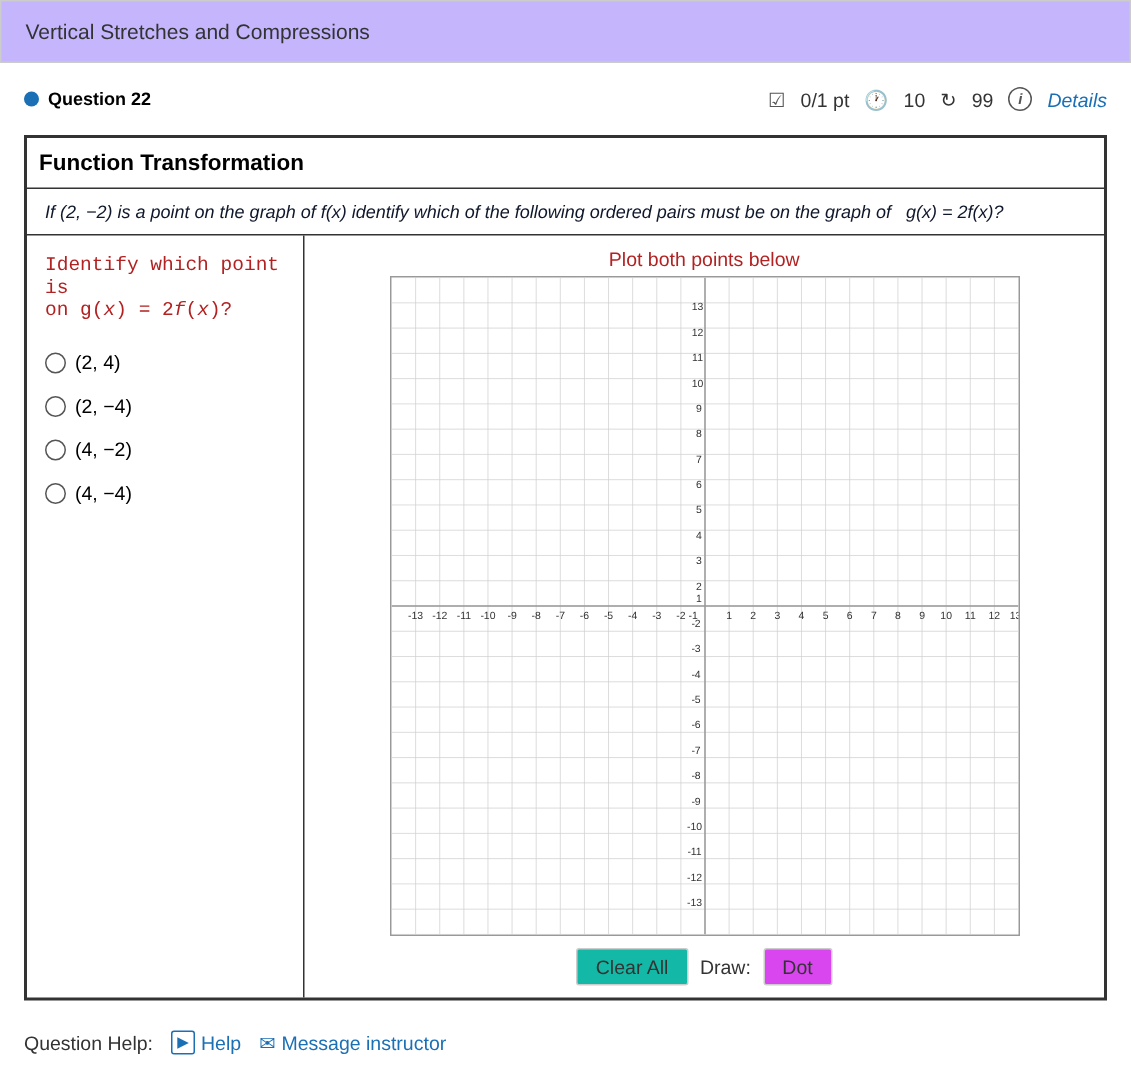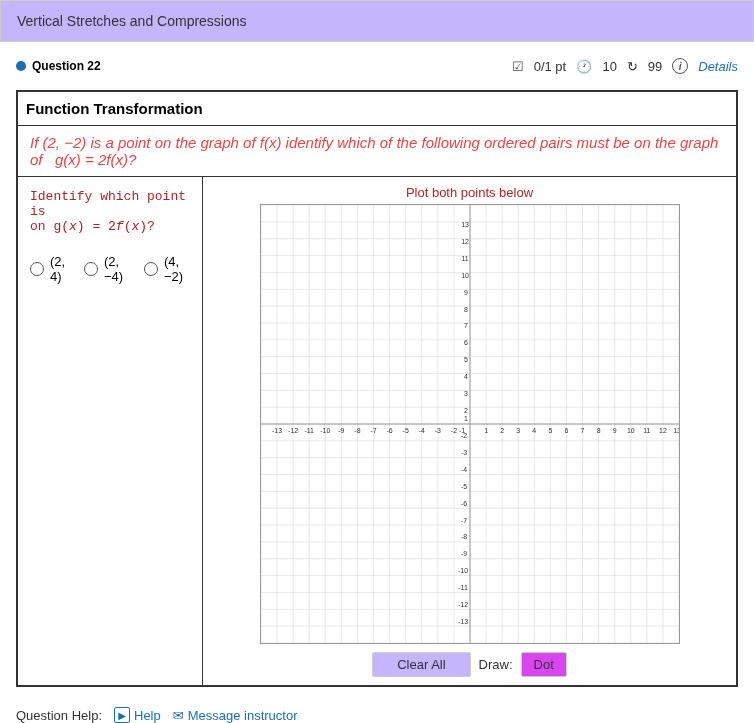--- a/index.html
+++ b/index.html
@@ -71,24 +71,24 @@
     .card-title {
       text-align: left;
       font-weight: bold;
       font-size: 15px;
       padding: 8px;
       border-bottom: 1px solid #333;
     }
 
     .card-subtitle {
       padding: 8px 12px;
-      font-size: 15px;
+      font-size: 12px;
       border-bottom: 1px solid #333;
       font-style: italic;
-      color: #ef4444;
+      color: #0f172a;
     }
 
     .card-body {
       display: flex;
     }
 
     .left-panel {
       width: 185px;
       border-right: 1px solid #333;
       padding: 12px;
@@ -99,23 +99,24 @@
       font-size: 13px;
       color: #b22222;
       margin-bottom: 16px;
       font-weight: normal;
       font-family: Liberation Mono, monospace;
     }
 
     .radio-options {
       list-style: none;
       display: flex;
-      flex-direction: row;
+      flex-direction: column;
       gap: 14px;
       margin-top: 20px;
+      text-align: center;
     }
 
     .radio-option {
       display: flex;
       align-items: center;
       gap: 6px;
       font-size: 13px;
       cursor: pointer;
     }
 
@@ -156,23 +157,23 @@
     }
 
     .graph-controls {
       display: flex;
       gap: 8px;
       align-items: center;
       margin-top: 8px;
     }
 
     .btn-clear {
-      background: #c4b5fd;
+      background: #14b8a6;
       border: 1px solid #ccc;
-      padding: 4px 24px;
+      padding: 4px 12px;
       font-size: 13px;
       cursor: pointer;
       border-radius: 2px;
       color: #333;
     }
 
     .draw-label {
       font-size: 13px;
       color: #333;
     }
@@ -284,20 +285,24 @@
           <span class="radio-circle"></span>
           <span>(2, 4)</span>
         </li>
         <li class="radio-option">
           <span class="radio-circle"></span>
           <span>(2, −4)</span>
         </li>
         <li class="radio-option">
           <span class="radio-circle"></span>
           <span>(4, −2)</span>
+        </li>
+        <li class="radio-option">
+          <span class="radio-circle"></span>
+          <span>(4, −4)</span>
         </li>
       </ul>
     </div>
 
     <div class="right-panel">
       <div class="plot-title">
         Plot both points below
       </div>
       <div class="graph-container">
         <svg class="graph-svg" viewBox="0 0 420 440" xmlns="http://www.w3.org/2000/svg">

